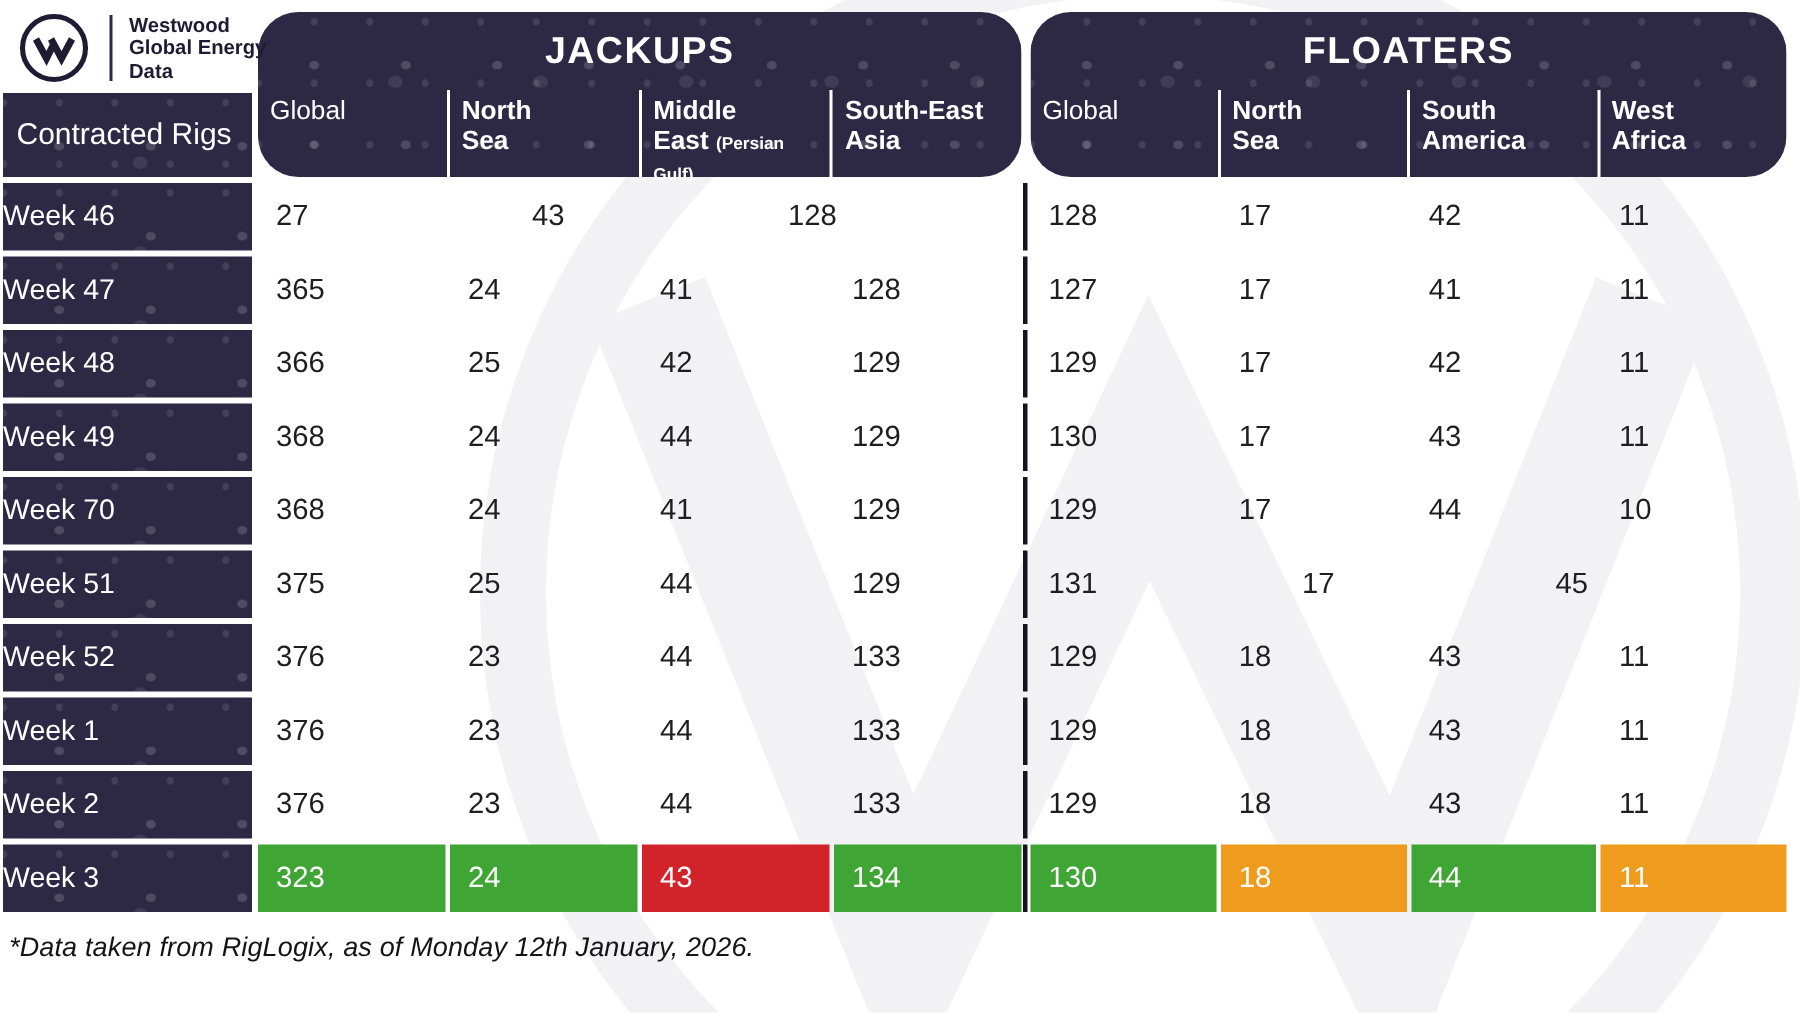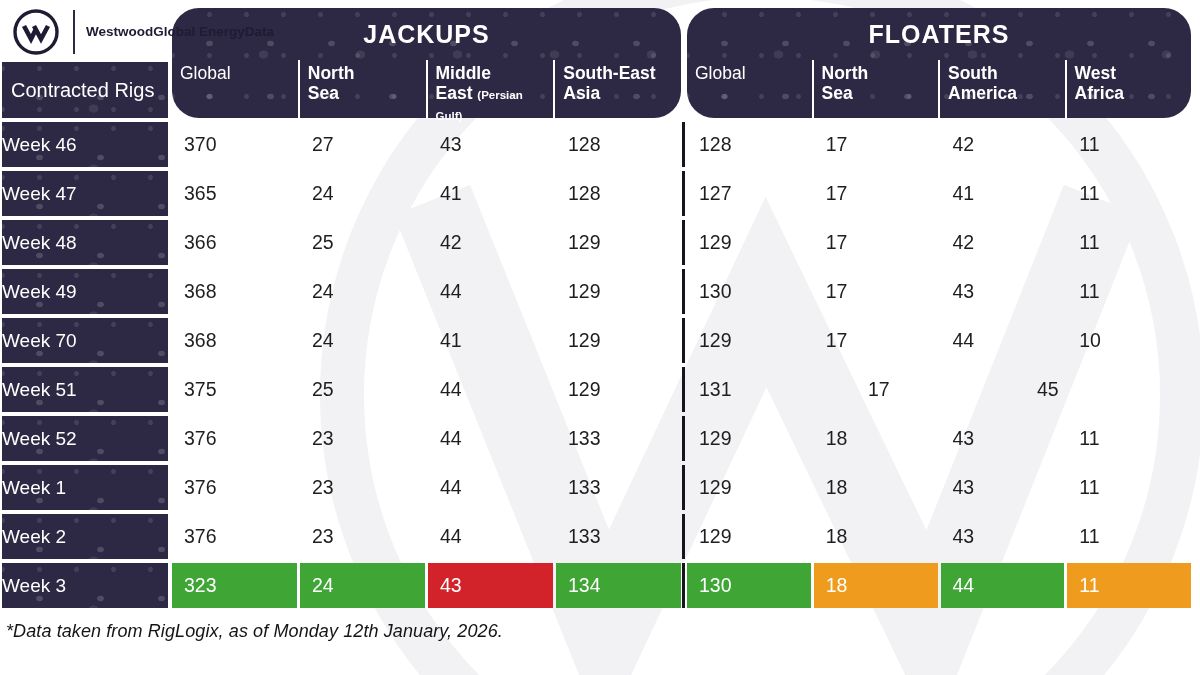--- a/index.html
+++ b/index.html
@@ -6,21 +6,21 @@
   html,body { background:#fff; }
   .canvas {
     position:relative; width:1200px; height:675px; background:#ffffff;
     overflow:hidden; font-family:"Liberation Sans", sans-serif;
   }
   
   .watermark { position:absolute; inset:0; pointer-events:none; }
   
   .logo { position:absolute; left:12px; top:8px; display:flex; align-items:center; z-index:3; }
   .logo-sep { width:2px; height:44px; background:#2d2944; margin:0 11px 0 13px; }
-  .logo-text { display:flex; flex-direction:row; justify-content:space-between;
+  .logo-text { display:flex; flex-direction:column; justify-content:space-between;
     font-size:13.5px; font-weight:bold; color:#1e1b33; line-height:1.12; }
   
   .table { position:absolute; left:2px; top:8px; width:1189px; z-index:2; }
   .hdr-grid, .row { display:grid; grid-template-columns:166px 4px 509px 6px 504px; }
   .navy { background:var(--navy); color:#fff; }
   .dots {
     background-image:
       radial-gradient(rgba(255,255,255,.16) 3px, transparent 3.6px),
       radial-gradient(rgba(255,255,255,.11) 2px, transparent 2.6px),
       radial-gradient(rgba(255,255,255,.09) 4.5px, transparent 5.1px);
@@ -117,21 +117,20 @@
             <div class="sub-cell">South<br>America</div>
             <div class="sub-cell">West<br>Africa</div>
           </div>
       </div>
     </div>
     <div id="rows">
         <div class="row">
           <div class="cell-label navy dots">Week 46</div>
           <div class="gap"></div>
           <div class="sec">
-            <div class="dcell">370</div>
             <div class="dcell">27</div>
             <div class="dcell">43</div>
             <div class="dcell">128</div>
           </div>
           <div class="gap mid">
             <i></i>
           </div>
           <div class="sec">
             <div class="dcell">128</div>
             <div class="dcell">17</div>

